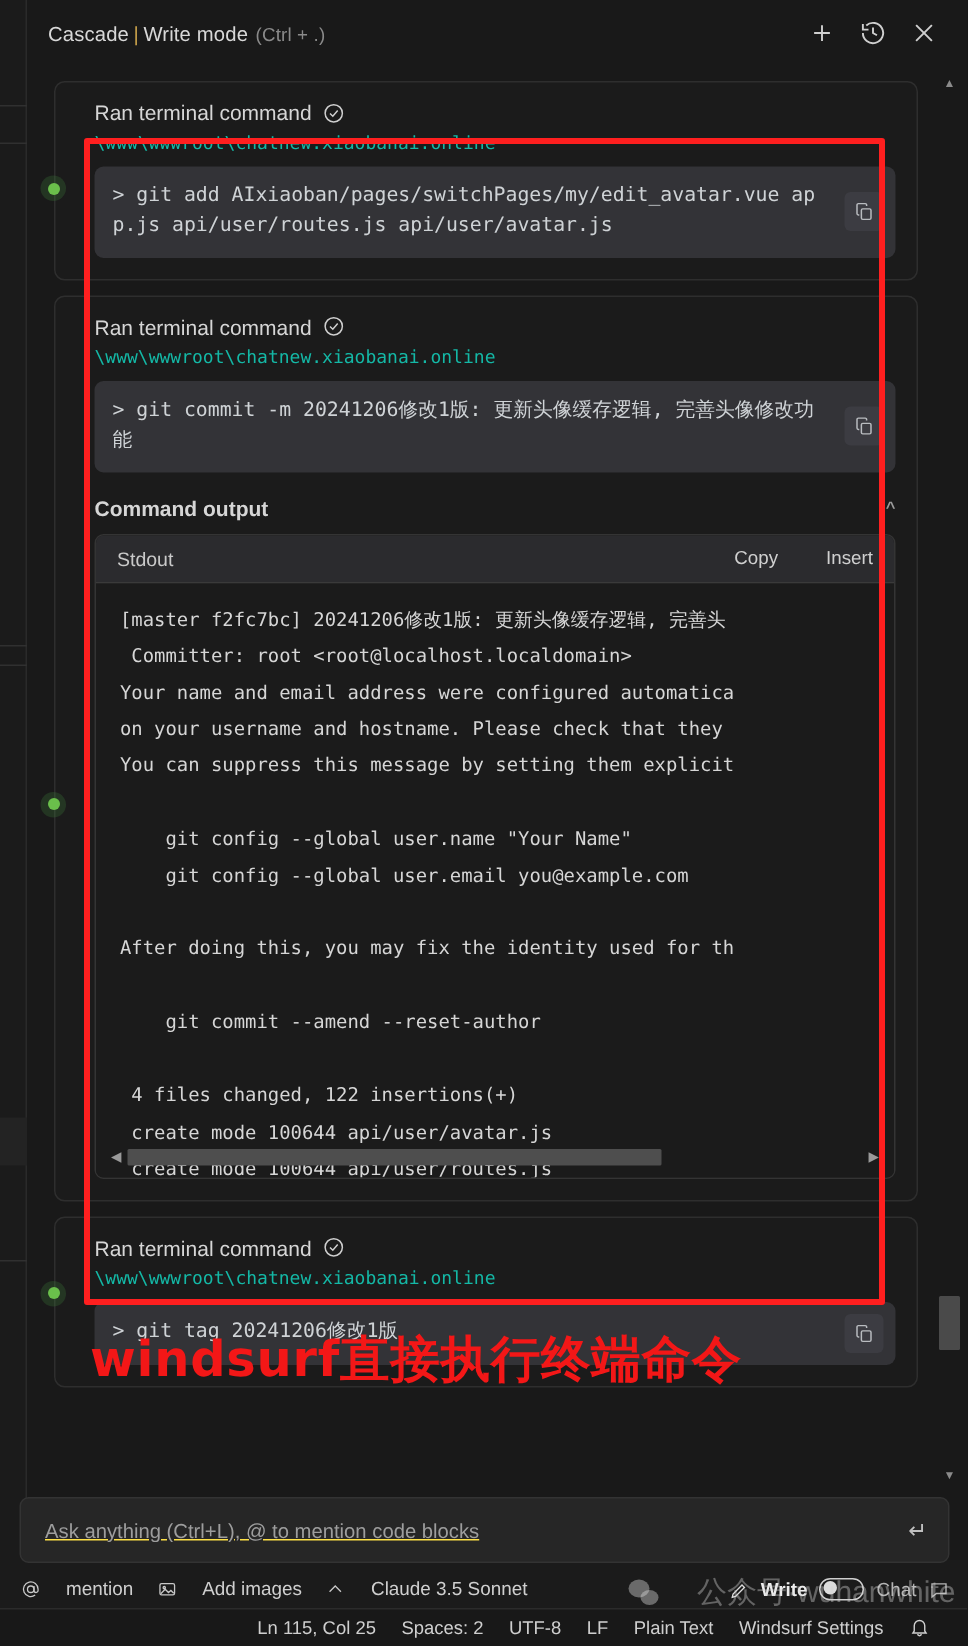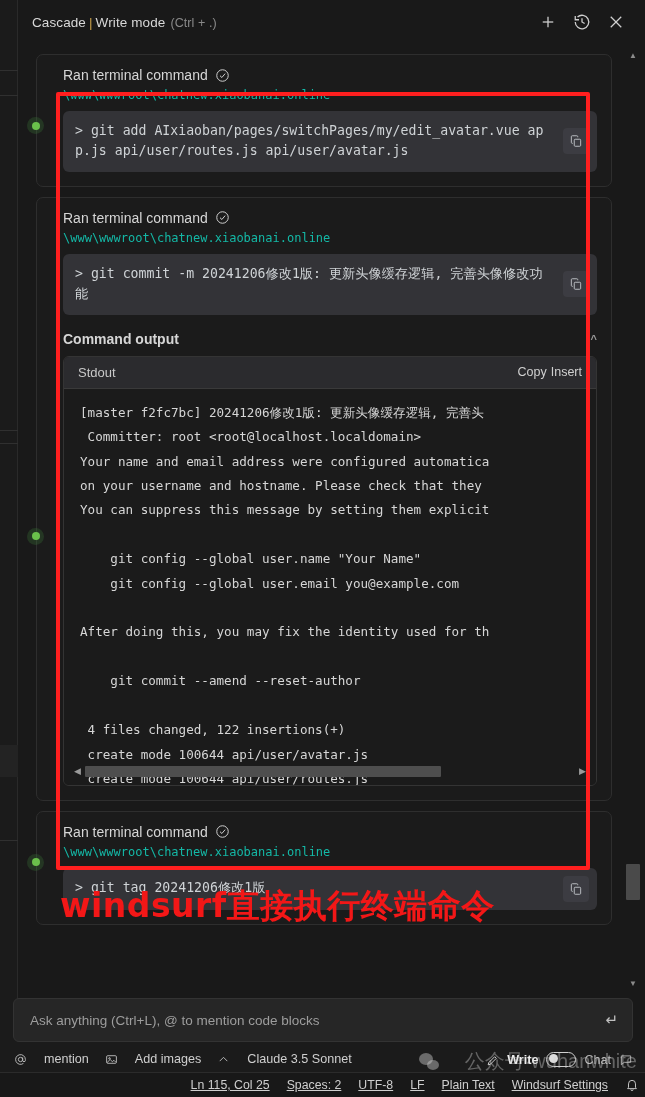--- a/index.html
+++ b/index.html
@@ -108,21 +108,21 @@
     border: 1px solid #343434; border-radius: 6px; overflow: hidden;
     background: #1b1b1b;
   }
   .stdout-head {
     display: flex; align-items: center;
     background: #2b2b2e;
     border-bottom: 1px solid #3a3a3a;
     padding: 8px 14px;
   }
   .stdout-title { font-size: 13px; color: #c9c9c9; }
-  .stdout-actions { margin-left: auto; display: flex; gap: 4px; }
+  .stdout-actions { margin-left: auto; display: flex; gap: 32px; }
   .stdout-action { font-size: 12.5px; color: #d0d0d0; cursor: pointer; }
 
   .stdout-body {
     position: relative;
     background: #1b1b1b;
     padding: 12px 0 0 0;
     height: 396px;
     overflow: hidden;
   }
   .stdout-pre {
@@ -165,21 +165,21 @@
   .vs-thumb { position: absolute; left: 0; top: 816px; width: 14px; height: 36px; background: #4a4a4a; border-radius: 1px; }
 
   
   .input-wrap {
     position: absolute; left: 13px; top: 998px; width: 620px; height: 44px;
     background: #262626; border: 1px solid #333; border-radius: 6px;
     display: flex; align-items: center; padding: 0 14px;
   }
   .input-field {
     flex: 1; background: transparent; border: none; outline: none;
-    font-family: "Liberation Sans", sans-serif; font-size: 13.5px; color: #fde047;
+    font-family: "Liberation Sans", sans-serif; font-size: 13.5px; color: #fde047; text-decoration: underline;
   }
   .input-field::placeholder { color: #9d9d9d; }
   .enter-icon { color: #c0c0c0; font-size: 15px; margin-left: 8px; }
 
   
   .toolbar {
     position: absolute; left: 0; top: 1046px; width: 645px; height: 26px;
     display: flex; align-items: center; padding: 0 8px 0 14px;
     font-size: 12.6px; color: #cfcfcf;
   }
@@ -195,22 +195,22 @@
   .toggle::after {
     content: ""; position: absolute; left: 1.5px; top: 1.5px;
     width: 9px; height: 9px; border-radius: 50%; background: #dcdcdc;
   }
 
   
   .statusbar {
     position: absolute; left: 0; top: 1072px; width: 645px; height: 25px;
     background: #181818; border-top: 1px solid #2b2b2b;
     display: flex; align-items: center; justify-content: flex-end;
-    gap: 17px; padding: 0 6px;
-    font-size: 12.3px; color: #cfcfcf; text-decoration: underline;
+    gap: 17px; padding: 0 25px;
+    font-size: 12.3px; color: #cfcfcf;
   }
   .sb-item { cursor: pointer; white-space: nowrap; }
   .sb-bell { width: 14px; height: 14px; color: #d0d0d0; }
 
   
   .watermark {
     position: absolute; right: 8px; top: 1048px;
     display: flex; align-items: center; gap: 24px;
     font-size: 20px; color: rgba(210,210,210,.40);
     font-family: "Liberation Sans", sans-serif;

